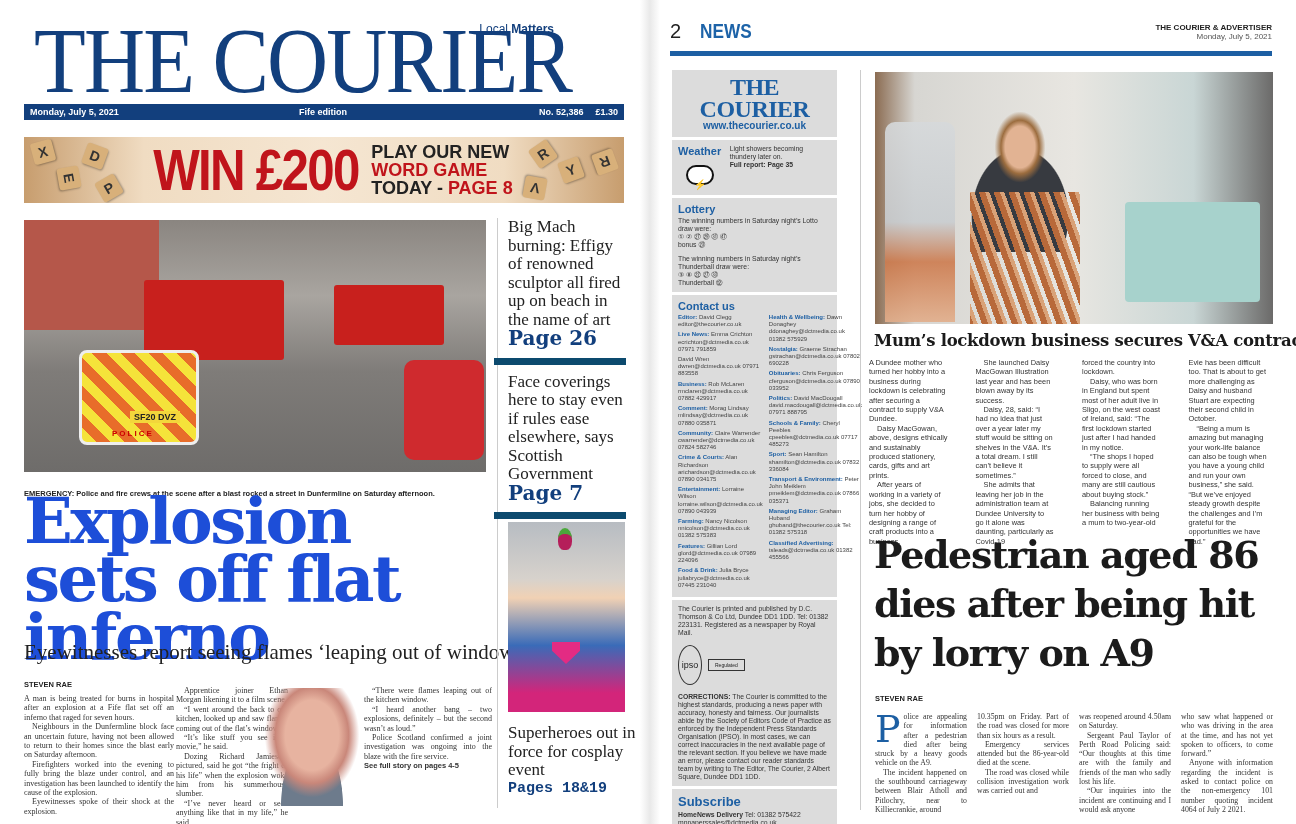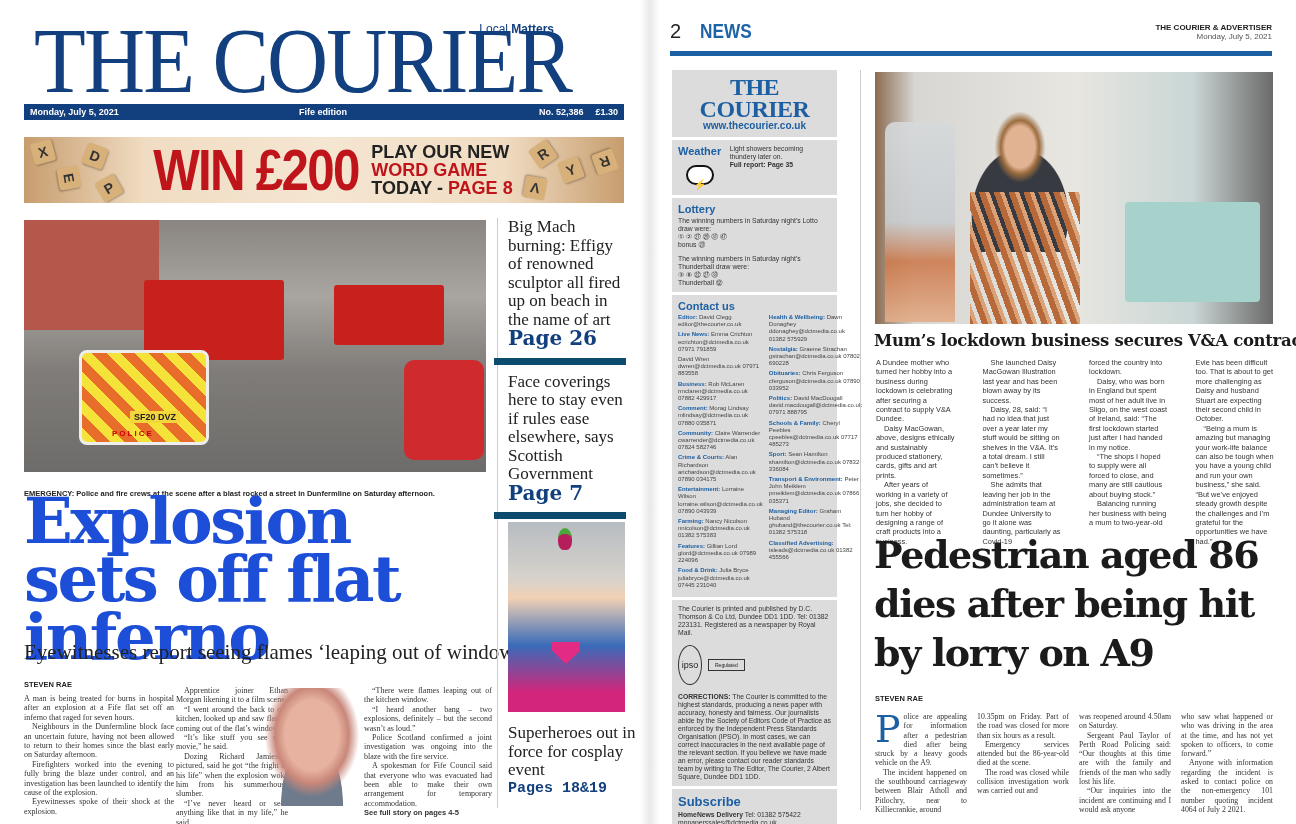--- a/index.html
+++ b/index.html
@@ -18,21 +18,21 @@
 
 .promo{position:absolute;left:24px;top:137px;width:600px;height:66px;background:linear-gradient(90deg,#c79d6e,#f0dcc2 20%,#f5e6d2 50%,#f0dcc2 80%,#c79d6e);display:flex;align-items:center;justify-content:center;overflow:hidden}
 .dice{position:absolute;width:22px;height:22px;background:#d8b07a;border-radius:3px;font-size:14px;font-weight:bold;color:#333;display:flex;align-items:center;justify-content:center;box-shadow:1px 1px 2px rgba(0,0,0,.3)}
 .promo-big{font-family:"Liberation Sans",sans-serif;font-weight:bold;color:#c0141b;font-size:58px;letter-spacing:-2px;transform:scaleX(.85);line-height:60px}
 .promo-lines{font-weight:bold;font-size:18px;line-height:18px;margin-left:-6px}
 .promo-lines .l1{color:#222}.promo-lines .l2{color:#c0141b}.promo-lines .l3{color:#222}.promo-lines .l3 span{color:#c0141b}
 
 .lead-photo{position:absolute;left:24px;top:220px;width:462px;height:252px;background:linear-gradient(180deg,#8a8580 0%,#a9a5a0 30%,#7f7c79 60%,#6e6c6a 100%);overflow:hidden}
 .bldg{position:absolute;left:0;top:0;width:135px;height:110px;background:#b5574a}
 .truck{position:absolute;background:#c8201d;border-radius:3px}
-.policecar{position:absolute;left:55px;top:130px;width:130px;height:95px;background:repeating-linear-gradient(45deg,#f5e33a 0 10px,#e86d2a 10px 20px);border-radius:8px;border:3px solid #eee}
+.policecar{position:absolute;left:55px;top:130px;width:120px;height:95px;background:repeating-linear-gradient(45deg,#f5e33a 0 10px,#e86d2a 10px 20px);border-radius:8px;border:3px solid #eee}
 .plate{position:absolute;left:48px;top:58px;background:#f3d63b;color:#222;font-size:9px;font-weight:bold;padding:1px 4px}
 .redcar{position:absolute;background:#cf2a2e;border-radius:10px}
 .caption{position:absolute;left:24px;top:489px;font-size:7.5px;font-weight:bold;color:#222}
 .headline1{position:absolute;left:24px;top:492px;width:470px;font-family:"DejaVu Serif",serif;font-weight:bold;font-size:64px;line-height:58px;letter-spacing:-2.5px;color:#1d4ed8}
 .standfirst{position:absolute;left:24px;top:640px;font-family:"Liberation Serif",serif;font-size:21px;color:#222;white-space:nowrap}
 .byline{position:absolute;font-size:7.5px;font-weight:bold;color:#222}
 .body-col{position:absolute;font-family:"Liberation Serif",serif;font-size:8px;line-height:9.4px;color:#333;text-align:justify}
 .body-col p{text-indent:8px}
 .body-col p.first{text-indent:0}
 .body-col .more{font-family:"Liberation Sans",sans-serif;font-weight:bold;font-size:7.5px;text-indent:0}
@@ -74,21 +74,21 @@
 .ipso .flag{font-size:5px;border:1px solid #333;padding:2px 6px}
 .sub-icons{display:flex;justify-content:center;align-items:center;gap:3px;margin:5px 0;color:#1d5fa3;font-size:12px}
 .sub-icons span.i{width:16px;height:12px;background:#1d5fa3;display:inline-block;border-radius:2px}
 
 .va-photo{position:absolute;left:215px;top:72px;width:398px;height:252px;background:linear-gradient(90deg,#8b6c52 0%,#d7d6d2 10%,#e8e6e1 50%,#c9d6d5 80%,#6b6a69 100%);overflow:hidden}
 .va-photo .woman{position:absolute;left:70px;top:40px;width:150px;height:140px;background:radial-gradient(ellipse at 50% 25%,#e2b393 0 14%,#9c6d3f 18%,rgba(0,0,0,0) 24%),radial-gradient(ellipse at 50% 75%,#373a40 0 45%,rgba(0,0,0,0) 46%)}
 .va-photo .printer{position:absolute;left:250px;top:130px;width:135px;height:100px;background:#a7d2cc;border-radius:4px}
 .va-photo .jar{position:absolute;left:10px;top:50px;width:70px;height:200px;background:linear-gradient(180deg,#d6d9db 0%,#c9cdd0 50%,#cd7b4e 70%,#e2ae8b 100%);opacity:.9;border-radius:10px 10px 0 0}
 .va-photo .pencils{position:absolute;left:95px;top:120px;width:110px;height:140px;background:repeating-linear-gradient(70deg,#b8693a 0 6px,#d9a278 6px 10px,transparent 10px 14px)}
 .headline-va{position:absolute;left:214px;top:331px;font-family:"DejaVu Serif",serif;font-weight:bold;font-size:16.5px;color:#1b1b1b;white-space:nowrap;letter-spacing:-.3px}
-.va-cols{position:absolute;left:216px;top:358px;width:398px;display:flex;gap:28px}
+.va-cols{position:absolute;left:209px;top:358px;width:398px;display:flex;gap:28px}
 .va-cols>div{flex:1;font-size:7.4px;line-height:9.4px;color:#333}
 .va-cols p{text-indent:8px}
 .va-cols p.first{text-indent:0}
 .headline2{position:absolute;left:214px;top:530px;width:400px;font-family:"DejaVu Serif",serif;font-weight:bold;font-size:38px;line-height:49px;letter-spacing:-1.4px;color:#1b1b1b}
 .ped-cols{position:absolute;left:215px;top:712px;width:398px;display:flex;gap:10px}
 .ped-cols>div{flex:1;font-family:"Liberation Serif",serif;font-size:7.8px;line-height:9.3px;color:#333;text-align:justify}
 .ped-cols p{text-indent:8px}
 .ped-cols p.first{text-indent:0}
 .dropcap{float:left;font-family:"DejaVu Serif",serif;font-size:38px;line-height:34px;color:#1d5fa3;margin-right:3px}
 .vrule{position:absolute;width:1px;background:#ccc}
@@ -150,21 +150,20 @@
     <p>“I went around the back to our kitchen, looked up and saw flames coming out of the flat’s window.</p>
     <p>“It’s like stuff you see in a movie,” he said.</p>
     <p>Dozing Richard Jamieson, pictured, said he got “the fright of his life” when the explosion woke him from his summerhouse slumber.</p>
     <p>“I’ve never heard or seen anything like that in my life,” he said.</p>
   </div>
   <div class="oldman"></div>
   <div class="body-col" style="left:364px;top:686px;width:128px">
     <p>“There were flames leaping out of the kitchen window.</p>
     <p>“I heard another bang – two explosions, definitely – but the second wasn’t as loud.”</p>
     <p>Police Scotland confirmed a joint investigation was ongoing into the blaze with the fire service.</p>
-    <p>A spokesman for Fife Council said that everyone who was evacuated had been able to make their own arrangement for temporary accommodation.</p>
     <p class="more">See full story on pages 4-5</p>
   </div>
 
   <div class="vrule" style="left:497px;top:218px;height:590px"></div>
   <div class="rail">
     <div class="teaser">
       <span>Big Mach burning: Effigy of renowned sculptor all fired up on beach in the name of art</span>
       <span class="pg">Page 26</span>
     </div>
     <div class="teaser">

